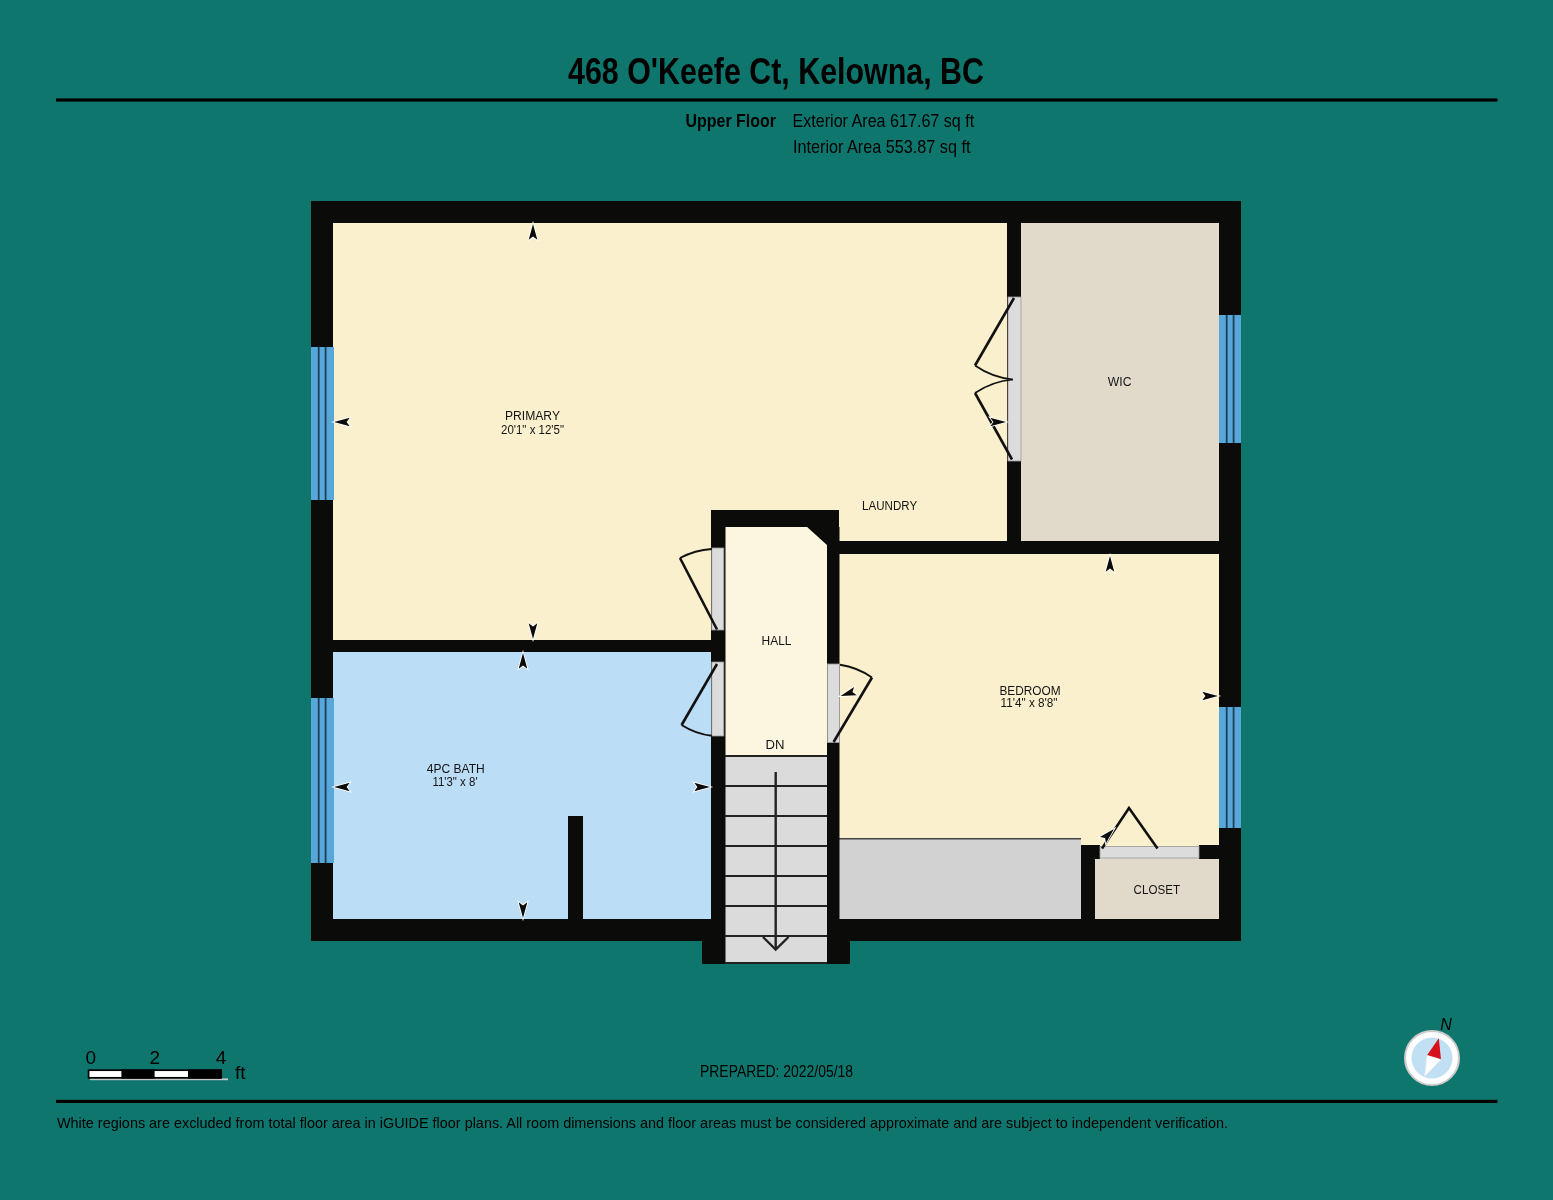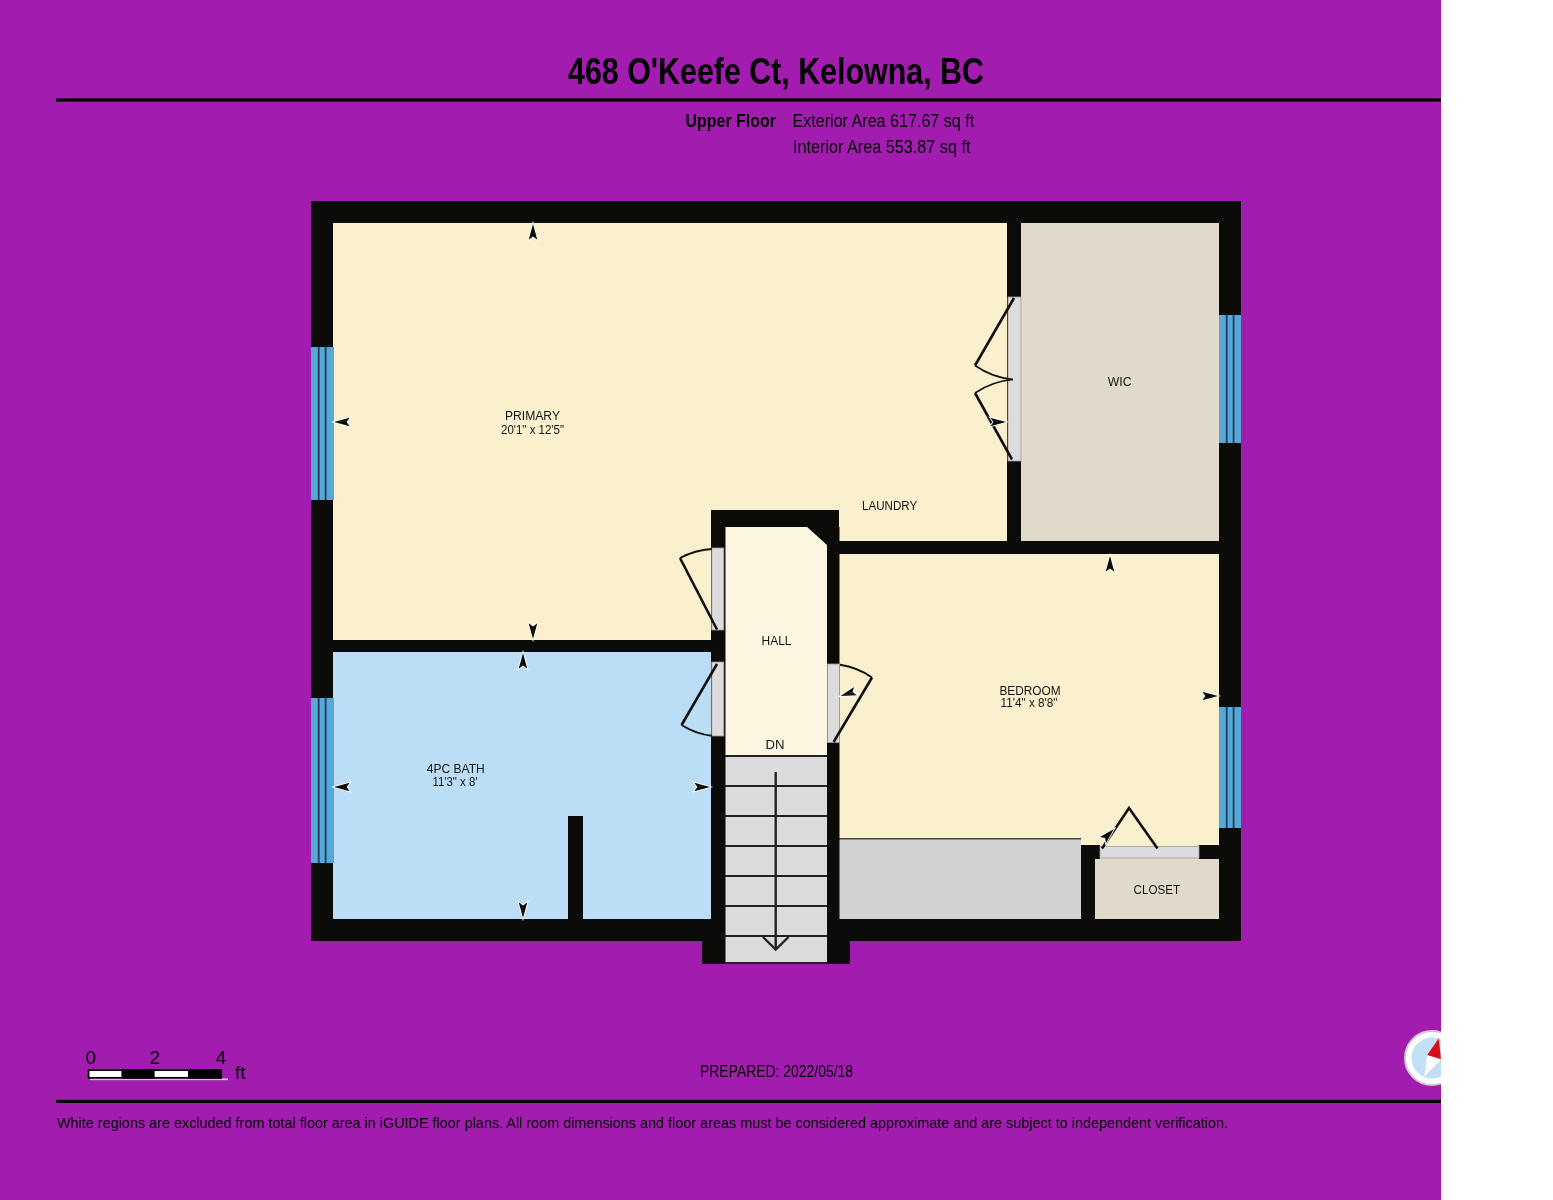--- a/index.html
+++ b/index.html
@@ -1,16 +1,16 @@
 <!DOCTYPE html>
 <html><head>
 <meta charset="utf-8">
 <style>
   html,body{margin:0;padding:0;background:#ffffff;}
-  #page{position:relative;width:1441px;height:1200px;background:#a21caf;overflow:hidden;
+  #page{position:relative;width:1553px;height:1200px;background:#0f766e;overflow:hidden;
         font-family:"Liberation Sans", sans-serif;}
   svg text{font-family:"Liberation Sans", sans-serif;}
 </style>
 </head>
 <body>
 <div id="page">
 <svg width="1553" height="1200" viewBox="0 0 1553 1200">
 
   <text x="776" y="84.2" font-size="36.5" font-weight="bold" text-anchor="middle" textLength="416" lengthAdjust="spacingAndGlyphs" fill="#000000">468 O'Keefe Ct, Kelowna, BC</text>
 

